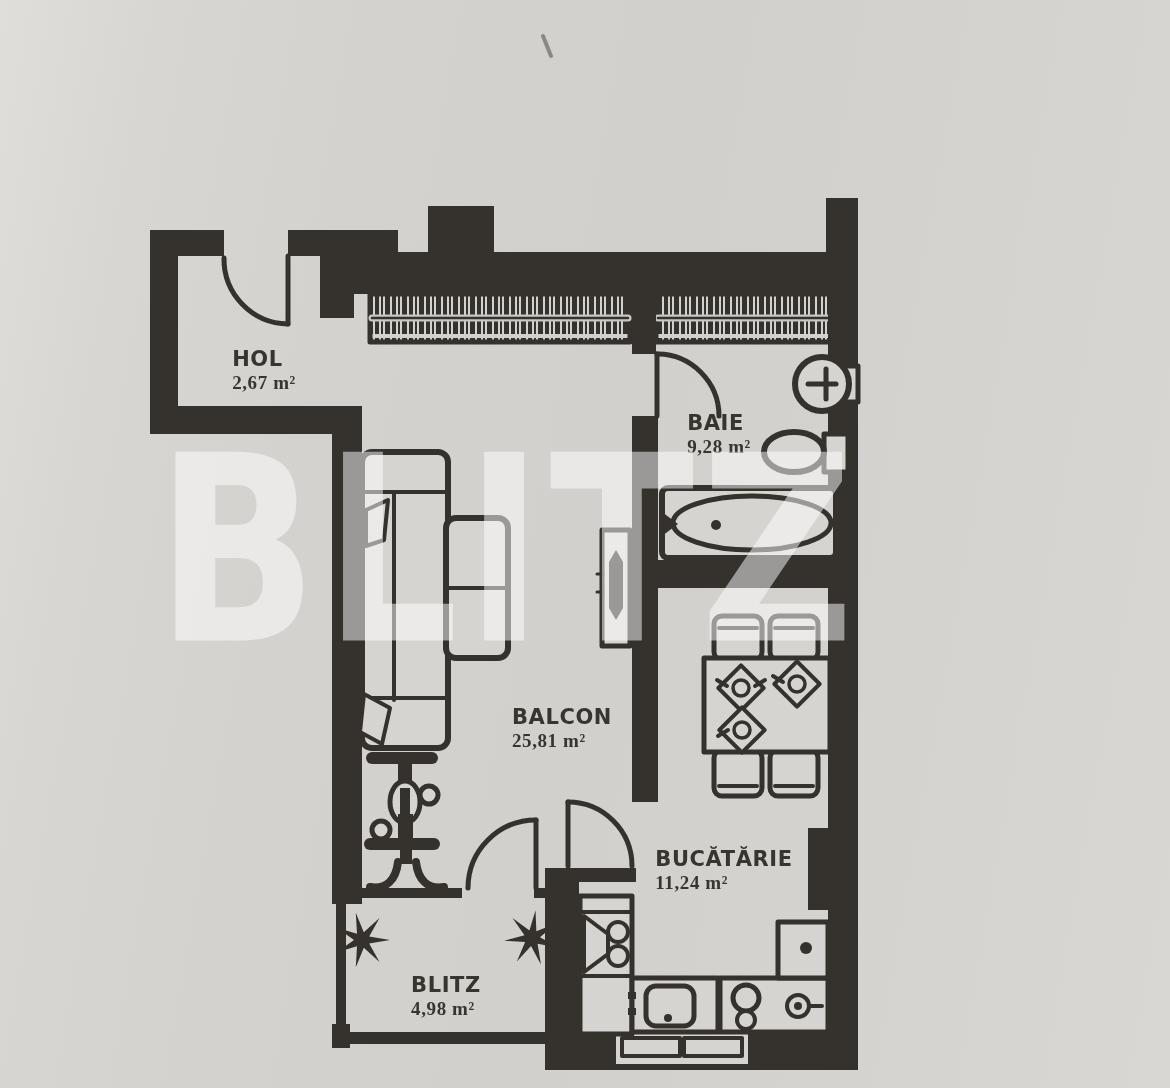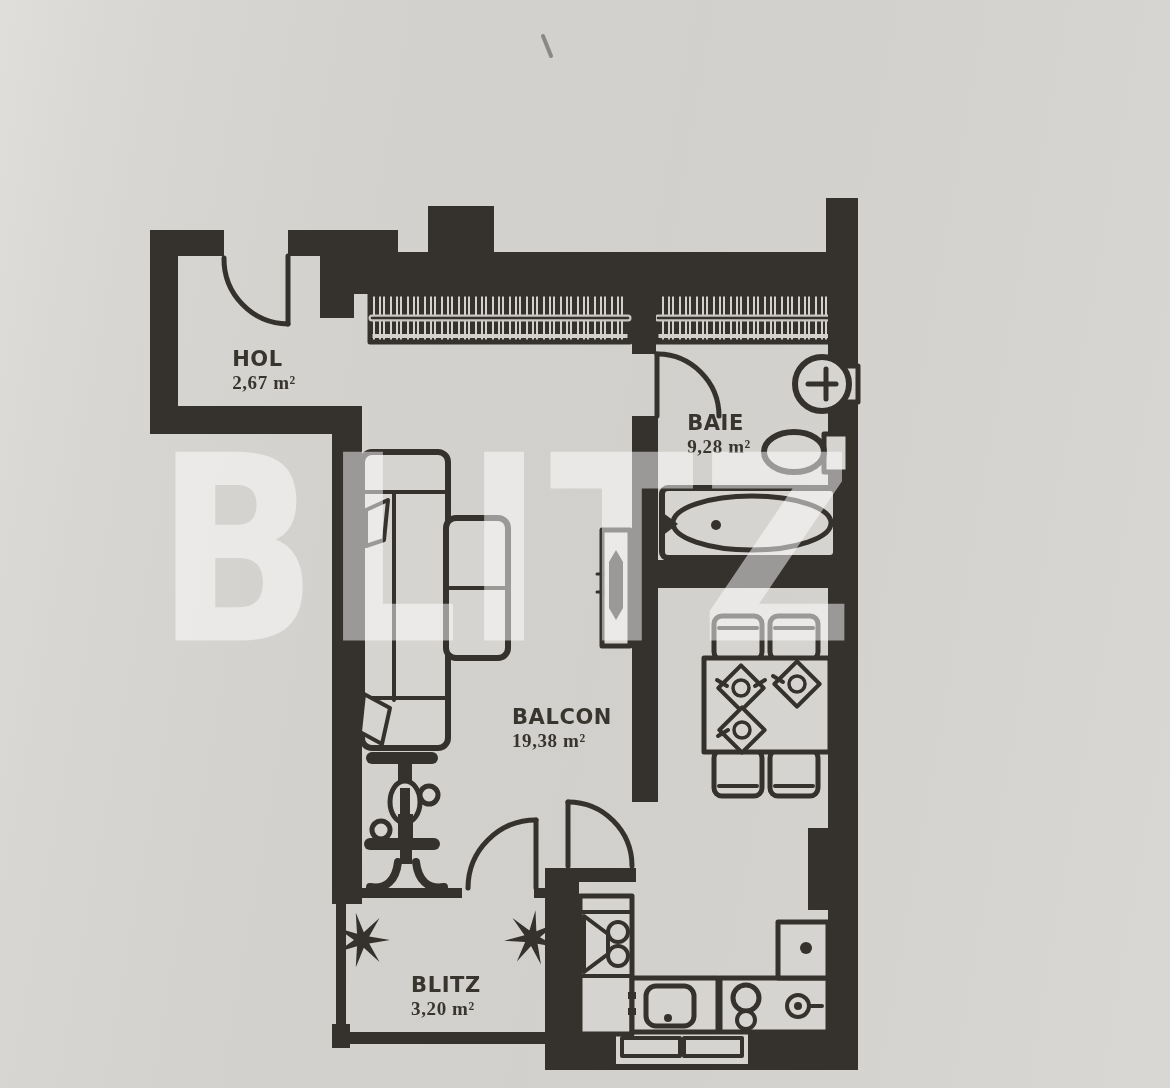--- a/index.html
+++ b/index.html
@@ -230,21 +230,25 @@
   <div class="room-label" style="left:264px;top:371px">
     <div class="room-name">HOL</div>
     <div class="room-area">2,67 m²</div>
   </div>
   <div class="room-label" style="left:719px;top:435px">
     <div class="room-name">BAIE</div>
     <div class="room-area">9,28 m²</div>
   </div>
   <div class="room-label" style="left:562px;top:729px">
     <div class="room-name">BALCON</div>
-    <div class="room-area">19,38 m²</div>
+    <div class="room-area">25,81 m²</div>
+  </div>
+  <div class="room-label" style="left:724px;top:871px">
+    <div class="room-name">BUCĂTĂRIE</div>
+    <div class="room-area">11,24 m²</div>
   </div>
   <div class="room-label" style="left:446px;top:997px">
     <div class="room-name">BLITZ</div>
-    <div class="room-area">3,20 m²</div>
+    <div class="room-area">4,98 m²</div>
   </div>
 
   <div class="watermark">BLITZ</div>
 </div>
 
 </body></html>

